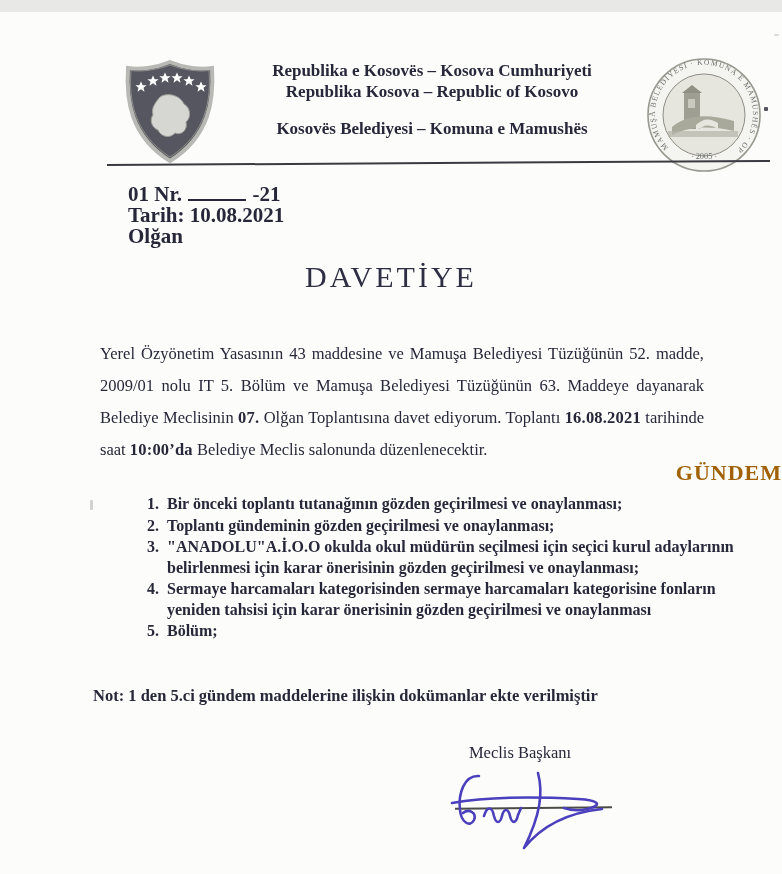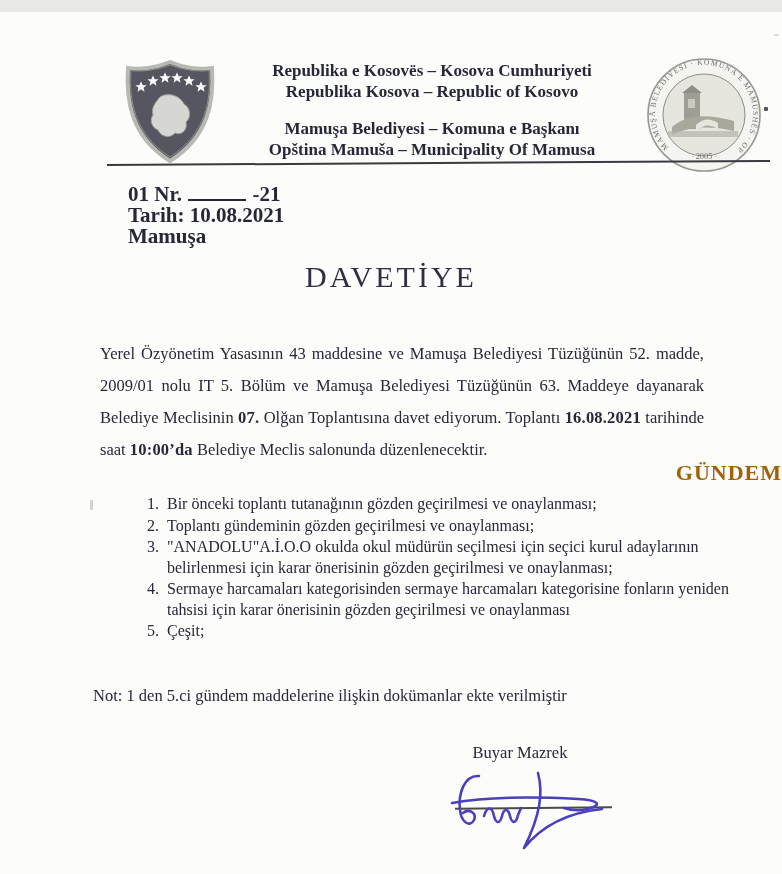--- a/index.html
+++ b/index.html
@@ -42,27 +42,27 @@
     font-size:16.5px;line-height:32px;text-align:justify;
   }
   .body-par b{letter-spacing:.2px;}
   
   .agenda-head{
     position:absolute;left:0;top:448px;width:782px;margin:0;
     text-align:right;font-size:22px;font-weight:bold;letter-spacing:1px;color:#a16207;
   }
   .agenda-list{
     position:absolute;left:133px;top:482px;width:582px;margin:0;
-    padding-left:30px;font-weight:normal;font-size:16px;line-height:20.5px;
+    padding-left:30px;font-weight:bold;font-size:16px;line-height:20.5px;
   }
   .agenda-list li{margin:0 0 1px 0;padding-left:4px;}
   
   .note{
     position:absolute;left:93px;top:674px;width:620px;margin:0;
-    font-weight:normal;font-size:16.5px;
+    font-weight:bold;font-size:16.5px;
   }
   .sig-text{
     position:absolute;left:420px;top:730px;width:200px;
     text-align:center;font-size:16.5px;line-height:22px;
   }
   .sig-line{
     position:absolute;left:455px;top:795px;width:157px;height:2px;
     background:#4c4c46;transform:rotate(-0.5deg);
   }
   .sig-svg{position:absolute;left:446px;top:756px;}
@@ -93,22 +93,21 @@
         <use href="#star" transform="translate(65,22)"></use>
         <use href="#star" transform="translate(77,28)"></use>
         <path d="M36,38 C31,44 27,49 29,56 C25,61 28,69 34,71 C37,78 46,80 51,74 C58,77 64,70 62,63 C68,58 66,48 60,45 C56,36 43,33 36,38 Z" fill="#d6d6d2" stroke="#9b9b97" stroke-width="1"></path>
       </svg>
     </div>
 
     <div class="head-text">
       <div>Republika e Kosovës – Kosova Cumhuriyeti</div>
       <div>Republika Kosova – Republic of Kosovo</div>
       <div class="head-gap"></div>
-      <div>Mamuşa  Belediyesi – Komuna e Başkanı</div>
-      <div>Opština  Mamuša – Municipality Of Mamusa</div>
+      <div>Kosovës  Belediyesi – Komuna e Mamushës</div>
     </div>
 
     <div class="emblem-right">
       <svg width="120" height="122" viewBox="0 0 120 120" aria-hidden="true">
         <circle cx="60" cy="60" r="56" fill="#f4f4f0" stroke="#98988f" stroke-width="1.6"></circle>
         <circle cx="60" cy="60" r="41" fill="#e6e6df" stroke="#8e8e85" stroke-width="1"></circle>
 
         <rect x="40" y="38" width="16" height="36" fill="#9e9e93"></rect>
         <polygon points="38,38 58,38 48,30" fill="#8f8f84"></polygon>
         <rect x="44" y="44" width="7" height="9" fill="#c9c9c0"></rect>
@@ -127,40 +126,40 @@
 
   <div class="rule"></div>
 
   <div class="meta">
     <div>
       <span>01  Nr.</span>
       <span class="blank-line"></span>
       <span>-21</span>
     </div>
     <div>Tarih: 10.08.2021</div>
-    <div>Mamuşa</div>
+    <div>Olğan</div>
   </div>
 
   <h1 class="doc-title">DAVETİYE</h1>
 
   <p class="body-par" id="bodyPara"><span>Yerel Özyönetim Yasasının 43 maddesine ve Mamuşa Belediyesi Tüzüğünün  52. madde, 2009/01 nolu IT 5. Bölüm ve Mamuşa Belediyesi Tüzüğünün 63. Maddeye dayanarak Belediye Meclisinin </span><b>07.</b><span> Olğan Toplantısına davet ediyorum. Toplantı </span><b>16.08.2021</b><span> tarihinde saat </span><b>10:00’da</b><span>  Belediye Meclis salonunda düzenlenecektir.</span></p>
 
   <h2 class="agenda-head">GÜNDEM</h2>
   <ol class="agenda-list" id="agendaList">
       <li>Bir önceki toplantı tutanağının gözden geçirilmesi ve onaylanması;</li>
       <li>Toplantı gündeminin gözden geçirilmesi ve onaylanması;</li>
       <li>"ANADOLU"A.İ.O.O okulda okul müdürün seçilmesi için  seçici kurul adaylarının belirlenmesi için karar önerisinin gözden geçirilmesi ve onaylanması;</li>
       <li>Sermaye harcamaları kategorisinden sermaye harcamaları kategorisine fonların yeniden tahsisi için karar önerisinin gözden geçirilmesi ve onaylanması</li>
-      <li>Çeşit;</li>
+      <li>Bölüm;</li>
     </ol>
 
   <p class="note">Not: 1 den 5.ci gündem maddelerine ilişkin dokümanlar ekte verilmiştir</p>
 
   <div class="sig-text">
-    <div>Buyar Mazrek</div>
+    <div>Meclis Başkanı</div>
   </div>
   <div class="sig-line"></div>
   <svg class="sig-svg" width="182" height="86" viewBox="0 0 182 86" aria-hidden="true">
     <g fill="none" stroke="#4a40bd" stroke-width="2.6" stroke-linecap="round" stroke-linejoin="round">
       <path d="M33,8 C18,7 12,26 14,42 C15,54 24,60 28,52 C31,45 23,40 17,45"></path>
       <path d="M6,35 C45,28 95,29 132,31 C152,32 158,37 141,41 C133,43 124,42 118,40"></path>
       <path d="M38,48 c3,-10 8,-10 10,0 c2,8 6,8 8,0 c2,-8 6,-8 8,0 c2,8 6,8 8,-1 l3,-7"></path>
       <path d="M92,5 C97,24 95,46 78,80 C94,60 118,45 156,41"></path>
     </g>
   </svg>

